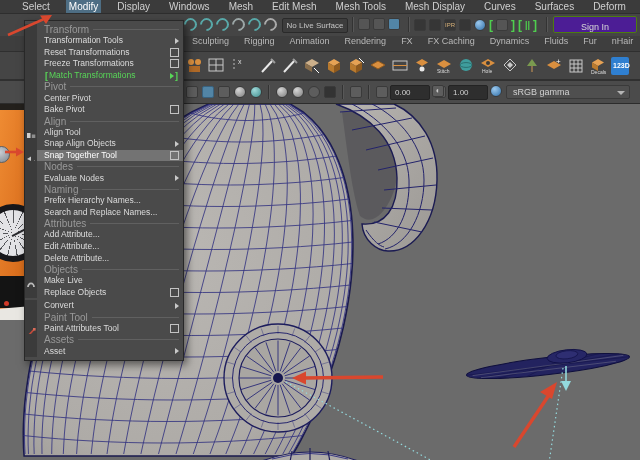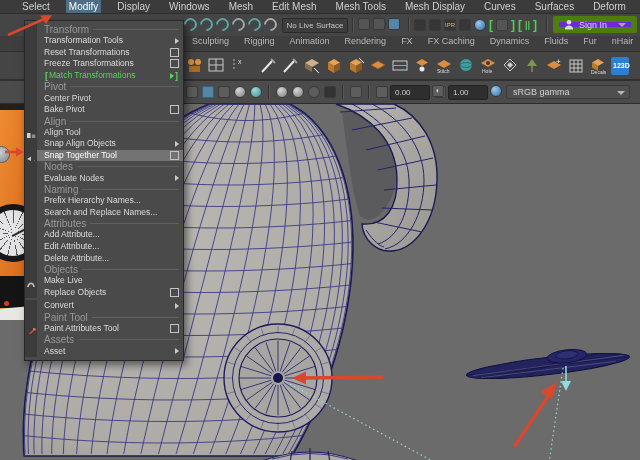--- a/index.html
+++ b/index.html
@@ -52,23 +52,23 @@
   .livebox{position:absolute;left:282px;top:4px;width:64px;height:13px;background:#3d3d3d;
            border:1px solid #2a2a2a;border-radius:2px;color:#c5c5c5;font-size:8px;
            line-height:13px;text-align:center;}
   .sdiv{position:absolute;top:3px;width:1px;height:15px;background:#333;border-right:1px solid #575757;}
   .sgrp{position:absolute;top:4px;display:flex;align-items:center;gap:3px;}
   .si{width:12px;height:12px;background:#555;border:1px solid #3a3a3a;border-radius:2px;
       box-sizing:border-box;font-size:6px;color:#ccc;text-align:center;line-height:11px;}
   .si.sel{background:#5285a6;}
   .si.dark{background:#363636;color:#d8b27a;}
   .gb{color:#4fcf4f;font-size:12px;line-height:14px;font-weight:bold;}
-  .signin{position:absolute;left:553px;top:2px;width:84px;height:17px;background:#6d28d9;
-          border:6px solid #4d7c0f;border-radius:2px;display:flex;align-items:center;
-          gap:5px;padding:0 5px;box-sizing:border-box;}
+  .signin{position:absolute;left:553px;top:2px;width:84px;height:17px;background:#4c1d95;
+          border:1px solid #4d7c0f;border-radius:2px;display:flex;align-items:center;
+          gap:5px;padding:0 5px;box-sizing:border-box;flex-direction:column;}
   .signin .txt{color:#d8d8d8;font-size:9px;flex:1;}
   .signin .car{width:0;height:0;border-left:4px solid transparent;border-right:4px solid transparent;
           border-top:4px solid #a8a8a8;}
   
   #leftfrag{position:absolute;left:0;top:14px;width:42px;height:90px;z-index:4;}
   .lf1{position:absolute;left:0;top:0;width:42px;height:22px;background:#454545;border-bottom:1px solid #303030;}
   .lf1 .page{position:absolute;left:16px;top:3px;width:11px;height:14px;background:#e8e8e8;border-radius:1px;}
   .lf1 .vd{position:absolute;left:7px;top:3px;width:1px;height:15px;background:#333;border-right:1px solid #575757;}
   .lf2{position:absolute;left:0;top:22px;width:42px;height:16px;background:#3e3e3e;color:#aaa;
        font-size:8.5px;line-height:15px;border-bottom:1px solid #2f2f2f;}

